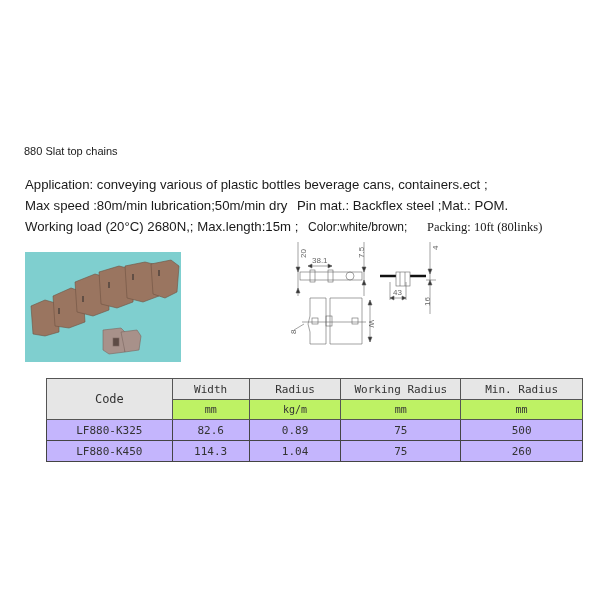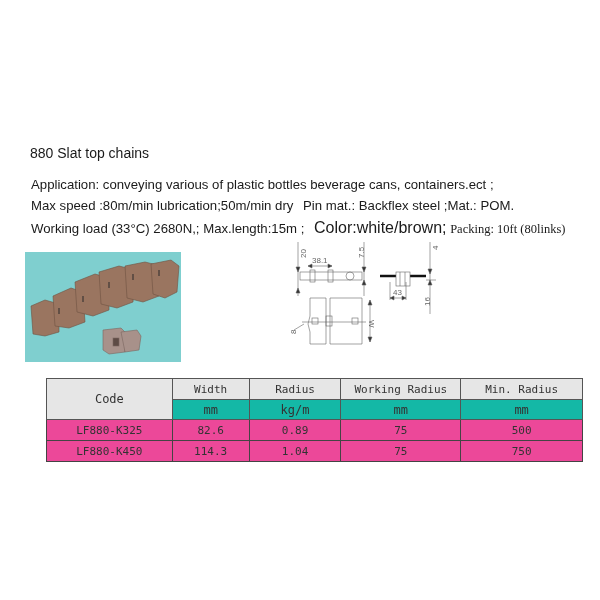--- a/index.html
+++ b/index.html
@@ -1,53 +1,53 @@
 <!DOCTYPE html>
 <html><head>
   <meta charset="utf-8">
   <style>
     html, body { margin: 0; padding: 0; background: #ffffff; }
     body { width: 600px; height: 600px; position: relative; overflow: hidden;
            font-family: "Liberation Sans", sans-serif; color: #222; }
 
-    .title { position: absolute; left: 30px; top: 145px; font-size: 14px; color: #1a1a1a; }
-    .line { position: absolute; left: 31px; font-size: 13.2px; color: #1a1a1a; white-space: nowrap; }
+    .title { position: absolute; left: 24px; top: 145px; font-size: 11px; color: #1a1a1a; }
+    .line { position: absolute; left: 25px; font-size: 13.2px; color: #1a1a1a; white-space: nowrap; }
     .line1 { top: 177px; }
     .line2 { top: 198px; }
     .line3 { top: 219px; }
-    .serif { font-family: "Liberation Serif", serif; font-size: 12.5px; }
+    .serif { font-family: "Liberation Serif", serif; font-size: 12.5px; margin-left: 16px; }
     .gap { display: inline-block; width: 6px; }
 
     .photo { position: absolute; left: 25px; top: 252px; width: 156px; height: 110px; background: #7fcfcf; overflow: hidden; }
     .drawing { position: absolute; left: 270px; top: 234px; width: 180px; height: 120px; }
 
     table.spec { position: absolute; left: 21px; top: 378px; width: 537px; border-collapse: collapse;
                  font-family: "DejaVu Sans Mono", "Liberation Mono", monospace; font-size: 11px; color: #333; margin-left: 25px; }
     table.spec td { border: 1px solid #444; text-align: center; padding: 0; }
     table.spec tr.h1 td { height: 20px; background: #e6e6e6; }
-    table.spec tr.h2 td { height: 19px; background: #14b8a6; font-size: 12px; }
-    table.spec tr.row td { height: 20px; background: #ec4899; }
+    table.spec tr.h2 td { height: 19px; background: #bef264; font-size: 10px; }
+    table.spec tr.row td { height: 20px; background: #c4b5fd; }
     table.spec td.code-head { background: #e6e6e6; font-size: 12px; }
     table.spec tr.h1 td, table.spec tr.h2 td { border-color: #555; }
   </style>
 </head>
 <body>
 
 <div class="title">880 Slat top chains</div>
 
 <div class="line line1">Application: conveying various of plastic bottles  beverage cans, containers.ect ;</div>
 
 <div class="line line2">
   <span>Max speed :80m/min lubrication;50m/min dry</span><span class="gap"></span>
   <span>Pin mat.: Backflex steel ;Mat.: POM.</span>
 </div>
 
 <div class="line line3">
-  <span>Working load (33°C) 2680N,; Max.length:15m ;</span><span class="gap"></span>
-  <span style="font-size:16px;">Color:white/brown;</span>
+  <span>Working load (20°C) 2680N,; Max.length:15m ;</span><span class="gap"></span>
+  <span style="font-size:12px;">Color:white/brown;</span>
   <span class="serif">Packing: 10ft (80links)</span>
 </div>
 
 <div class="photo">
   <svg width="156" height="110" viewBox="0 0 156 110">
     <rect width="156" height="110" fill="#7fcfcf"></rect>
 
     <g fill="#9a7560" stroke="#6e5242" stroke-width="0.6">
       <path d="M6 54 L20 48 L34 52 L34 80 L20 84 L8 82 Z"></path>
       <path d="M28 44 L46 36 L58 40 L60 70 L44 76 L30 74 Z"></path>
@@ -152,16 +152,16 @@
     <td>82.6</td>
     <td>0.89</td>
     <td>75</td>
     <td>500</td>
   </tr>
   <tr class="row">
     <td>LF880-K450</td>
     <td>114.3</td>
     <td>1.04</td>
     <td>75</td>
-    <td>750</td>
+    <td>260</td>
   </tr>
 </tbody>
   </table>
 
 </body></html>

